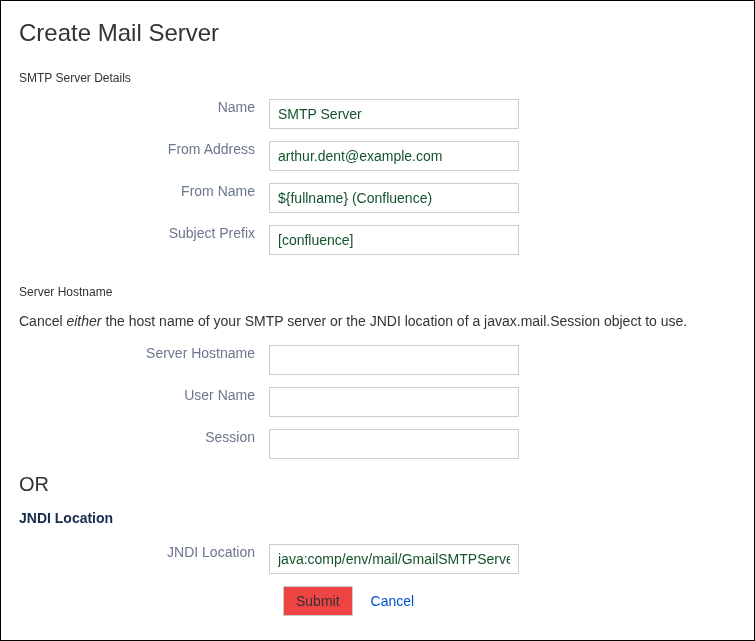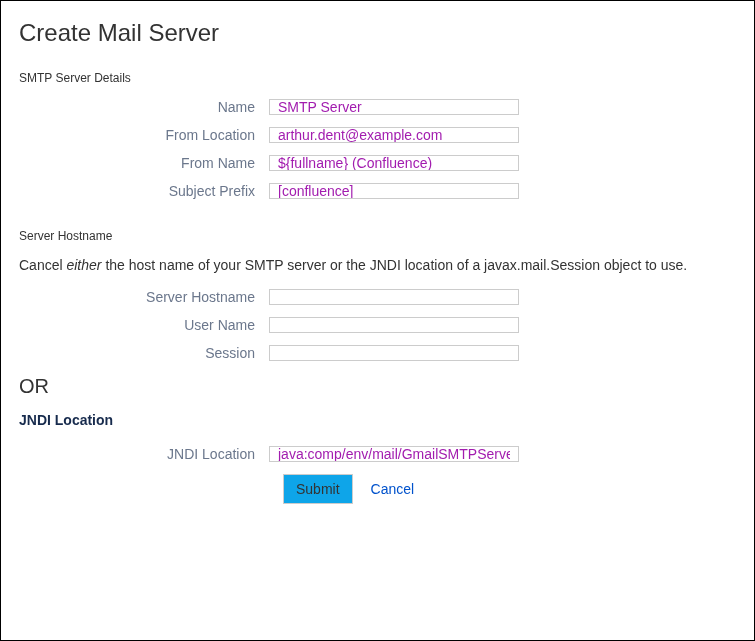--- a/index.html
+++ b/index.html
@@ -36,25 +36,25 @@
     }
     .form-label {
       width: 250px;
       text-align: right;
       padding-right: 14px;
       color: #6b778c;
       font-size: 14px;
     }
     .form-input {
       width: 250px;
-      height: 16px;
+      height: 30px;
       border: 1px solid #ccc;
       padding: 4px 8px;
       font-size: 14px;
-      color: #a21caf;
+      color: #14532d;
       font-family: Arial, Helvetica, sans-serif;
     }
     .instruction {
       font-size: 14px;
       color: #333;
       margin: 8px 0 16px 0;
     }
     .instruction em {
       font-style: italic;
     }
@@ -69,21 +69,21 @@
       color: #172b4d;
       margin: 6px 0 18px 0;
     }
     .button-row {
       display: flex;
       align-items: center;
       margin-top: 10px;
       margin-left: 264px;
     }
     .submit-btn {
-      background: #0ea5e9;
+      background: #ef4444;
       border: 1px solid #ccc;
       padding: 6px 12px;
       font-size: 14px;
       color: #333;
       cursor: pointer;
       font-family: Arial, Helvetica, sans-serif;
     }
     .cancel-link {
       margin-left: 18px;
       color: #0052cc;
@@ -100,21 +100,21 @@
   <h1>Create Mail Server</h1>
 
   <h2>SMTP Server Details</h2>
 
   <div class="form-row">
     <label class="form-label">Name</label>
     <input class="form-input" type="text" value="SMTP Server" style="">
   </div>
 
   <div class="form-row">
-    <label class="form-label">From Location</label>
+    <label class="form-label">From Address</label>
     <input class="form-input" type="text" value="arthur.dent@example.com" style="">
   </div>
 
   <div class="form-row">
     <label class="form-label">From Name</label>
     <input class="form-input" type="text" value="${fullname} (Confluence)" style="">
   </div>
 
   <div class="form-row">
     <label class="form-label">Subject Prefix</label>

